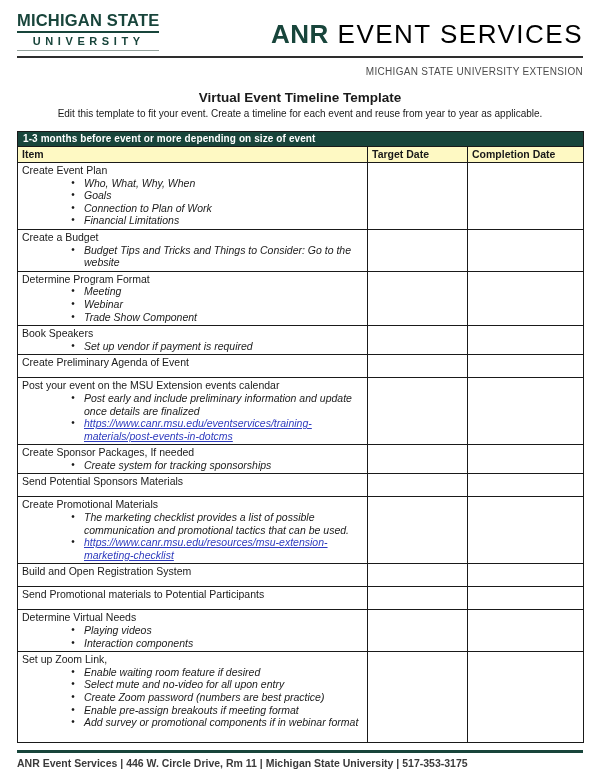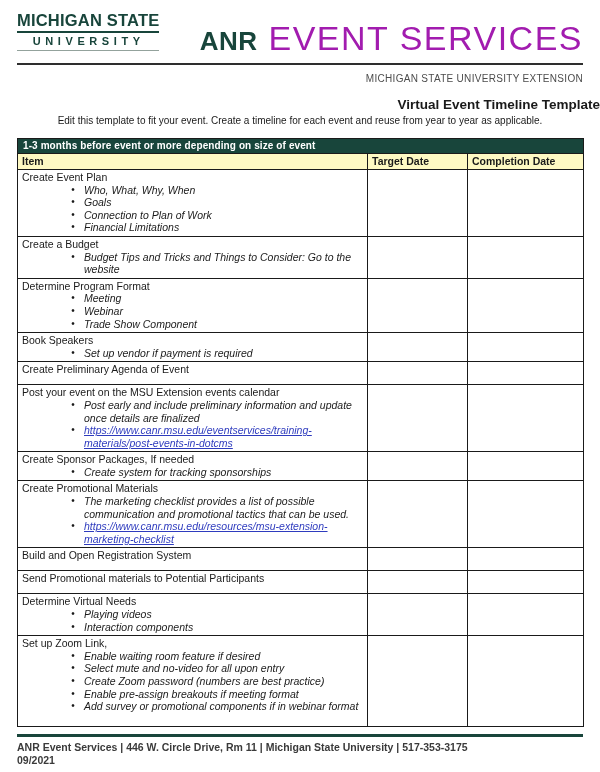--- a/index.html
+++ b/index.html
@@ -10,25 +10,25 @@
   }
   
   .masthead { display:flex; justify-content:space-between; align-items:flex-start; padding:11px 17px 0 17px; }
   .msu-logo { display:inline-block; }
   .msu-line1 { font-size:16.5px; font-weight:bold; color:var(--msu-green,#18453B); letter-spacing:0.2px;
                border-bottom:2px solid var(--msu-green,#18453B); padding-bottom:1px; }
   .msu-line2 { font-size:11px; font-weight:bold; color:var(--msu-green,#18453B); letter-spacing:4.6px;
                padding:2px 0 3px 1px; border-bottom:1.5px solid #93a29c;text-align:center; }
   .brand { text-align:right; padding-top:8px; white-space:nowrap; }
   .brand-bold { font-size:26px; font-weight:bold; color:var(--msu-green,#18453B); letter-spacing:0.5px; }
-  .brand-rest { font-size:34px; font-weight:normal; color:#a21caf; letter-spacing:1.5px; }
+  .brand-rest { font-size:26px; font-weight:normal; color:#000000; letter-spacing:1.5px; }
   .header-rule { margin:5px 17px 0 17px; border-top:2px solid var(--rule-dark,#2e2e2e); }
   .extension-line { text-align:right; margin:8px 17px 0 17px; font-size:10px; color:#4c4c4c; letter-spacing:0.3px; }
   
-  .doc-title { text-align:right; margin-top:13px; font-size:13.5px; font-weight:bold; }
+  .doc-title { text-align:center; margin-top:13px; font-size:13.5px; font-weight:bold; }
   .doc-subtitle { text-align:center; margin-top:3px; font-size:10px; }
   
   table.timeline { border-collapse:collapse; table-layout:fixed; width:566px; margin:12px 0 0 17px; }
   .col-item { width:350px; } .col-target { width:100px; } .col-complete { width:116px; }
   td, th { border:1px solid var(--border-dark,#1a1a1a); vertical-align:top;margin-left:47px; }
   tr.banner-row td {
     background:var(--msu-green,#18453B); color:#fff; font-weight:bold; font-size:10px;
     padding:1px 5px 2px 5px; letter-spacing:0.1px;
   }
   tr.colhead-row th { font-size:10.5px; text-align:left; padding:1px 5px 2px 4px; background:#fef9c3; }
@@ -172,20 +172,27 @@
             <div class="item-title">Create Sponsor Packages, If needed</div>
             <div class="bullet-row">
               <span class="bullet-dot">•</span>
               <span class="bullet-text">Create system for tracking sponsorships</span>
             </div>
           </td>
           <td class="cell-date"></td>
           <td class="cell-date"></td>
         </tr>
         <tr>
+          <td class="cell-item empty-item">
+            <div class="item-title">Send Potential Sponsors Materials</div>
+          </td>
+          <td class="cell-date"></td>
+          <td class="cell-date"></td>
+        </tr>
+        <tr>
           <td class="cell-item">
             <div class="item-title">Create Promotional Materials</div>
             <div class="bullet-row">
               <span class="bullet-dot">•</span>
               <span class="bullet-text">The marketing checklist provides a list of possible communication and promotional tactics that can be used.</span>
             </div>
             <div class="bullet-row">
               <span class="bullet-dot">•</span>
               <span class="bullet-text"><a class="doc-link" href="#">https://www.canr.msu.edu/resources/msu-extension-marketing-checklist</a></span>
             </div>

